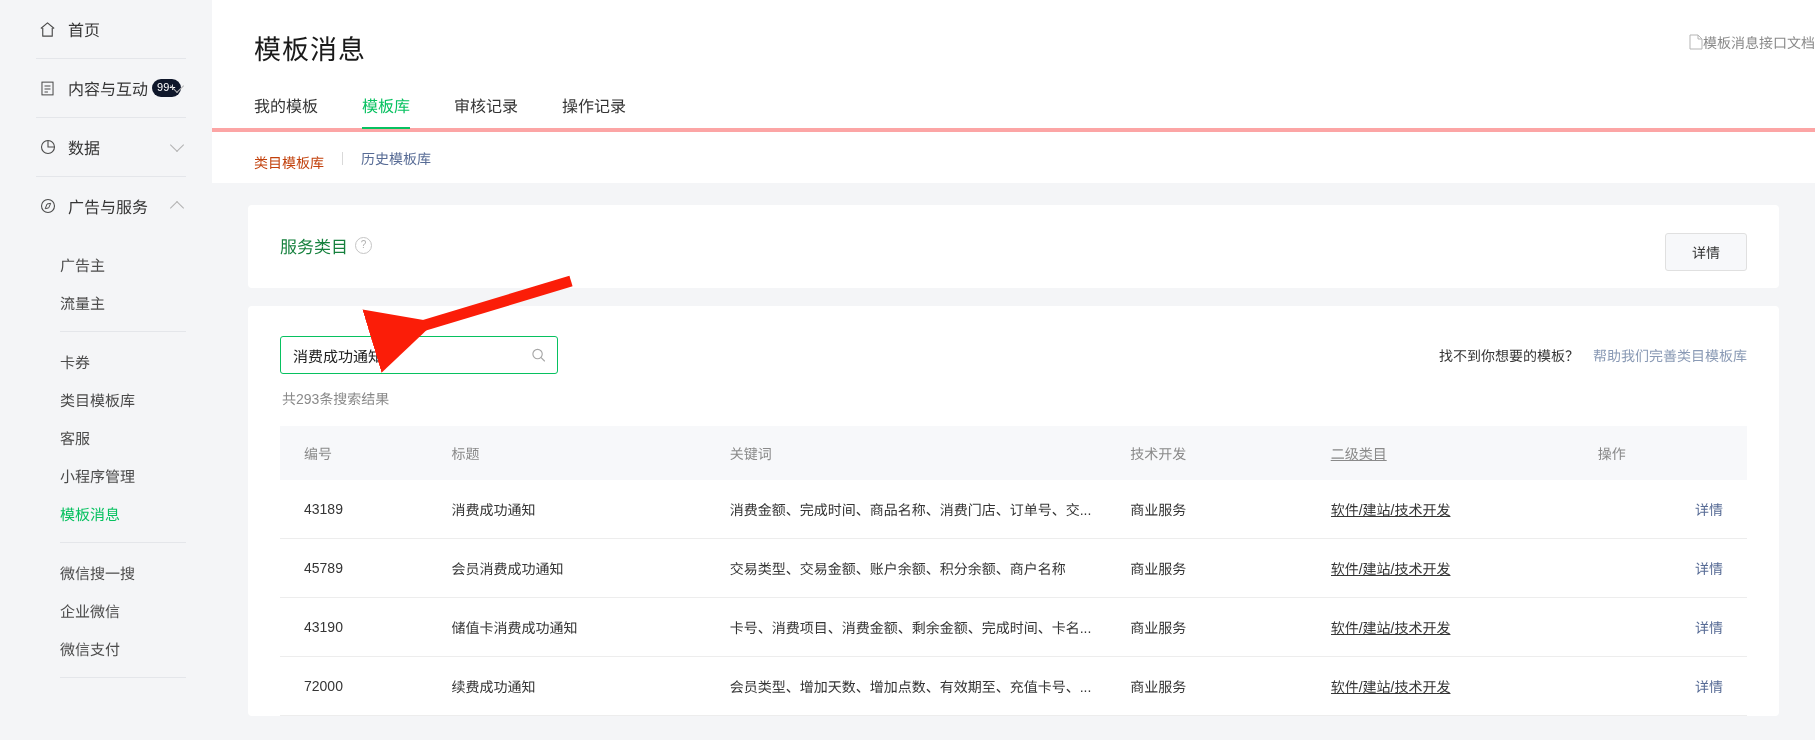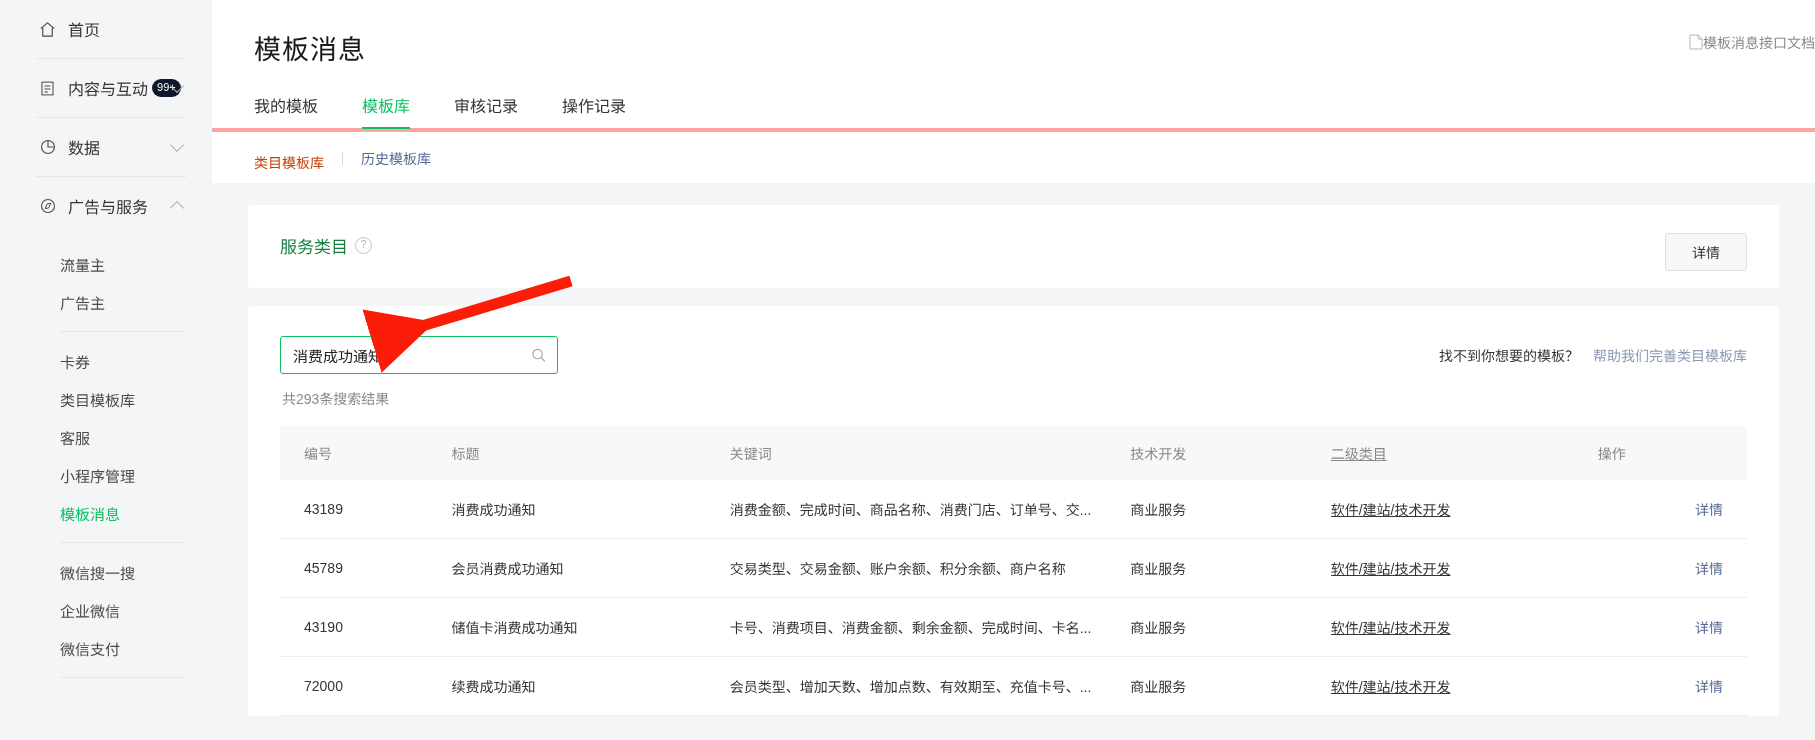--- a/index.html
+++ b/index.html
@@ -255,24 +255,24 @@
           <circle cx="10" cy="10" r="7.2" stroke="#4a4a4a" stroke-width="1.2"></circle>
           <path d="M13 7l-2.2 5.1L6.9 13l2-5.2z" stroke="#4a4a4a" stroke-width="1.1" fill="none"></path>
         </svg>
       </span>
       <span class="lbl">广告与服务</span>
       <span class="chev up"></span>
     </div>
 
     <div class="sub-spacer"></div>
     <div class="sub-item">
+      <span>广告主</span>
+    </div>
+    <div class="sub-item">
       <span>流量主</span>
-    </div>
-    <div class="sub-item">
-      <span>广告主</span>
     </div>
 
     <div class="sub-spacer"></div>
     <div class="side-sep inner"></div>
     <div class="sub-spacer"></div>
 
     <div class="sub-item">
       <span>卡券</span>
     </div>
     <div class="sub-item">

